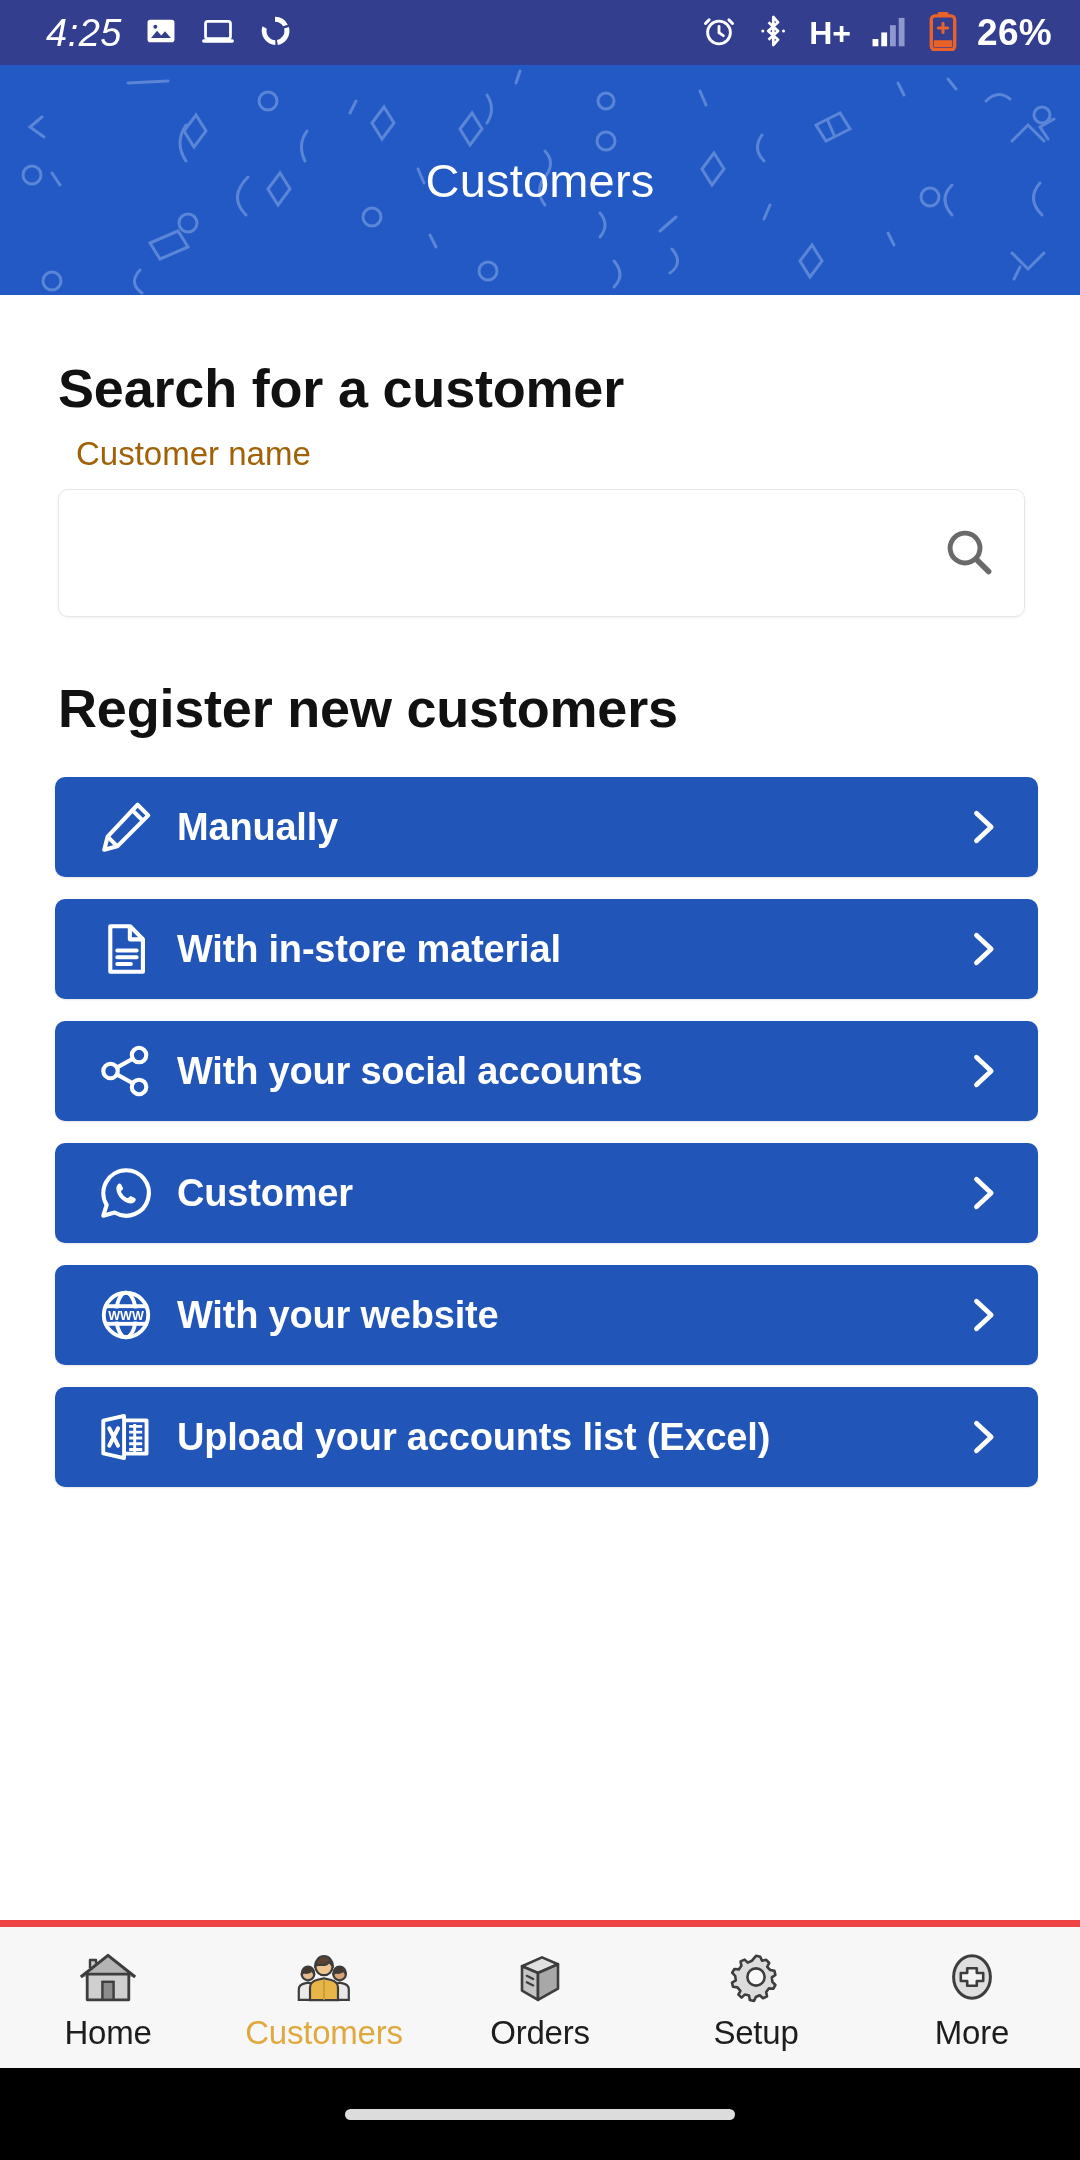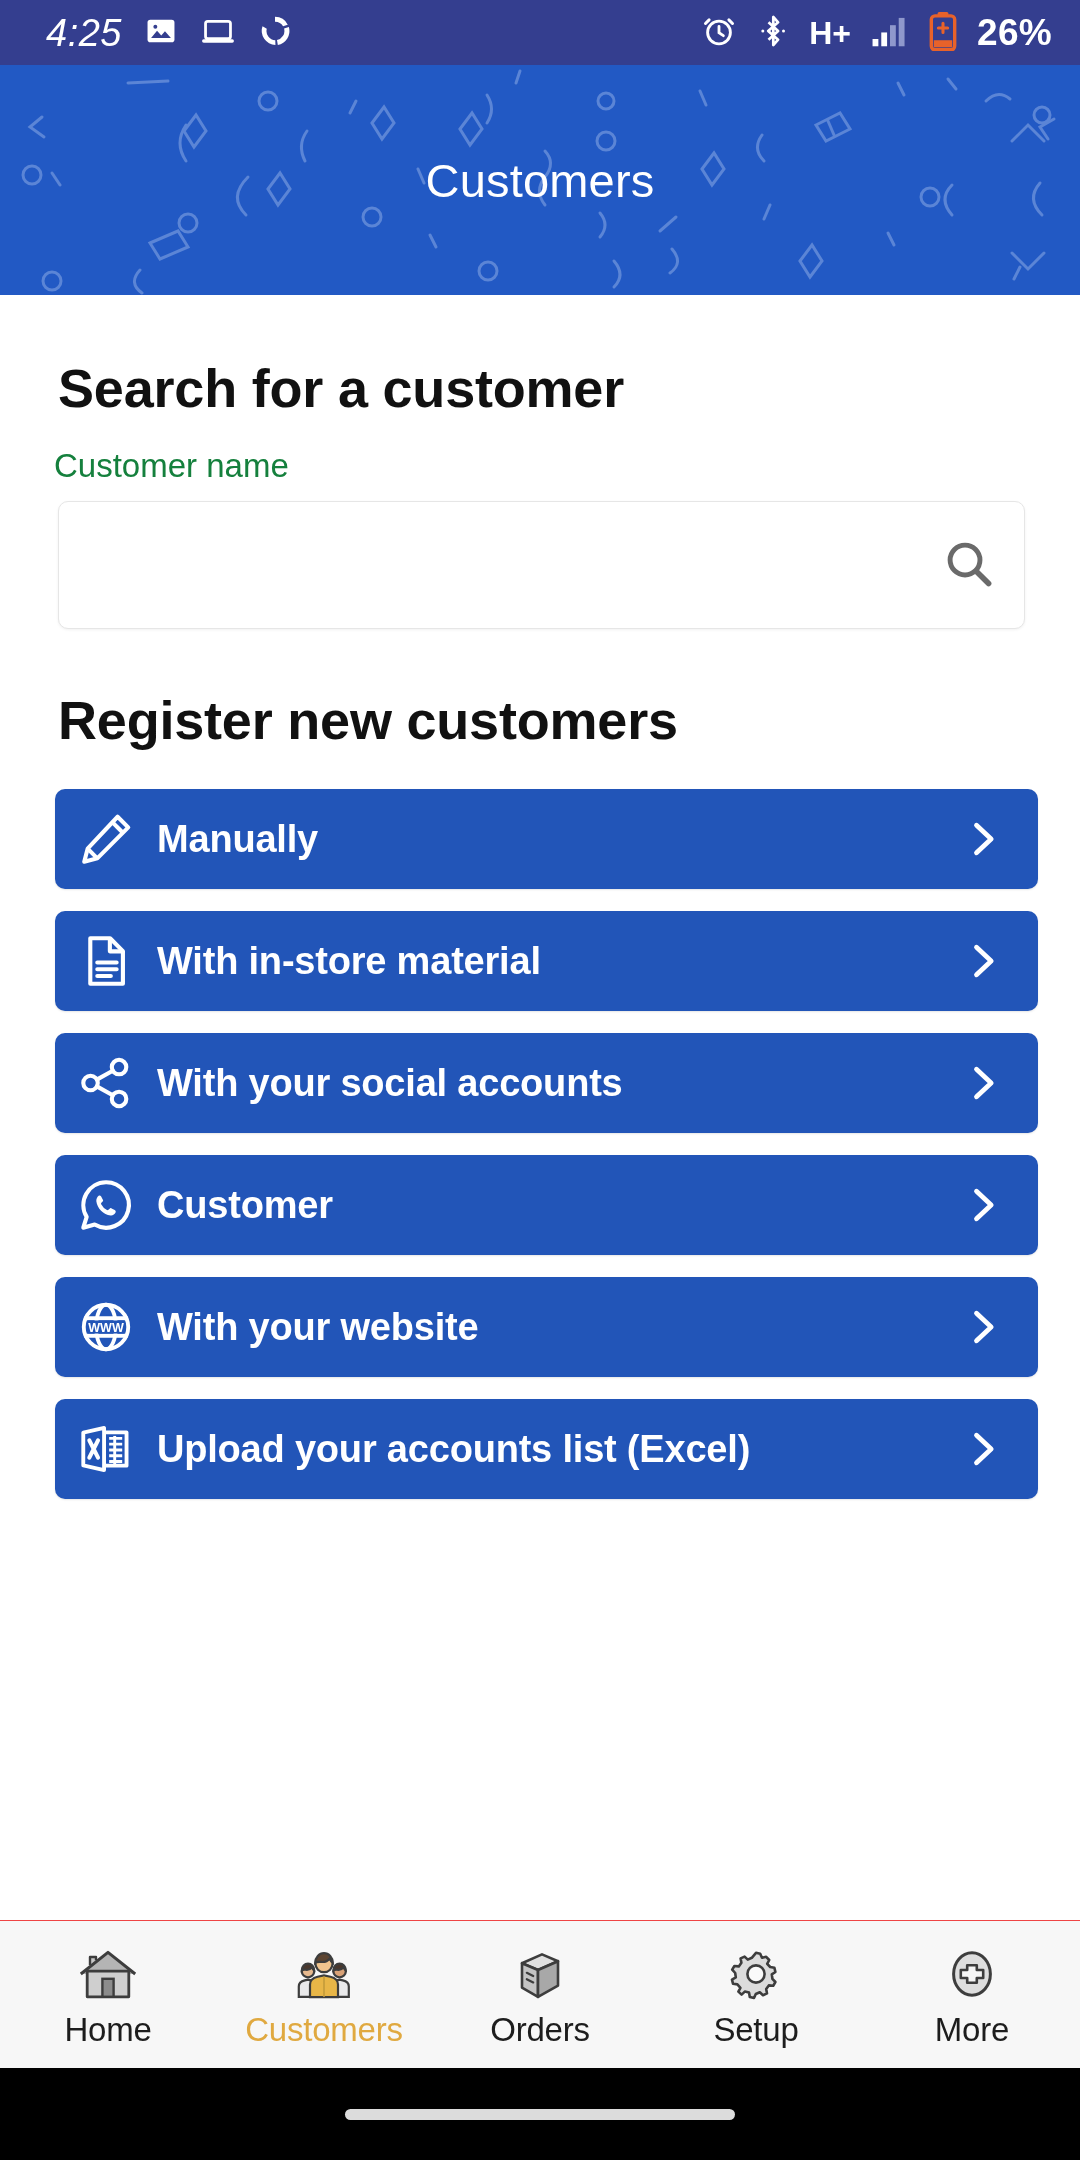--- a/index.html
+++ b/index.html
@@ -36,22 +36,22 @@
   }
 
   
   .content{ position:absolute; top:295px; left:0; width:1080px; }
 
   .section-title{
     font-size:54px; font-weight:700; color:#111111;
     letter-spacing:-.2px; padding-left:58px;
   }
   .field-label{
-    font-size:33px; color:#15803d; font-weight:400;
-    padding-left:54px; margin-top:28px;
+    font-size:33px; color:#a16207; font-weight:400;
+    padding-left:76px; margin-top:16px;
   }
 
   .search-wrap{
     margin:16px 55px 0 58px; height:128px;
     border:1px solid #e6e6e6; border-radius:10px; background:#ffffff;
     box-shadow:0 1px 3px rgba(0,0,0,.06);
     display:flex; align-items:center; position:relative;
   }
   .search-input{
     flex:1; height:100%; border:none; outline:none; background:transparent;
@@ -64,35 +64,35 @@
     justify-content:center; background:transparent; border:none; cursor:pointer;
   }
 
   
   .register-title{ margin-top:60px; }
   .btn-list{ margin-top:38px; }
   .action-btn{
     display:flex; align-items:center;
     margin:0 42px 22px 55px; height:100px;
     background:#2255b8; border-radius:10px; border:none;
-    cursor:pointer; padding:0 34px 0 14px; position:relative;
+    cursor:pointer; padding:0 34px 0 34px; position:relative;
     box-shadow:0 1px 2px rgba(0,0,0,.10);
     text-align:center;
   }
   .btn-icon{ width:74px; display:flex; align-items:center; justify-content:center; flex:none; }
   .btn-label{
     color:#ffffff; font-size:38px; font-weight:700;
     letter-spacing:-.2px; margin-left:14px; white-space:nowrap;
   }
   .btn-chev{ margin-left:auto; display:flex; align-items:center; }
 
   
   .bottom-nav{
     position:absolute; left:0; bottom:92px; width:1080px; height:148px;
-    background:#f7f7f7; border-top:1px solid #ef4444;
+    background:#f7f7f7; border-top:7px solid #ef4444;
     display:flex; align-items:center;
   }
   .nav-item{
     flex:1; display:flex; flex-direction:column; align-items:center;
     justify-content:center; gap:8px; cursor:pointer; height:100%;
   }
   .nav-icon{ height:62px; display:flex; align-items:flex-end; justify-content:center; }
   .nav-label{ font-size:33px; color:#1d1d1d; letter-spacing:-.2px; }
   .nav-item.active .nav-label{ color:#e0a940; }
 

